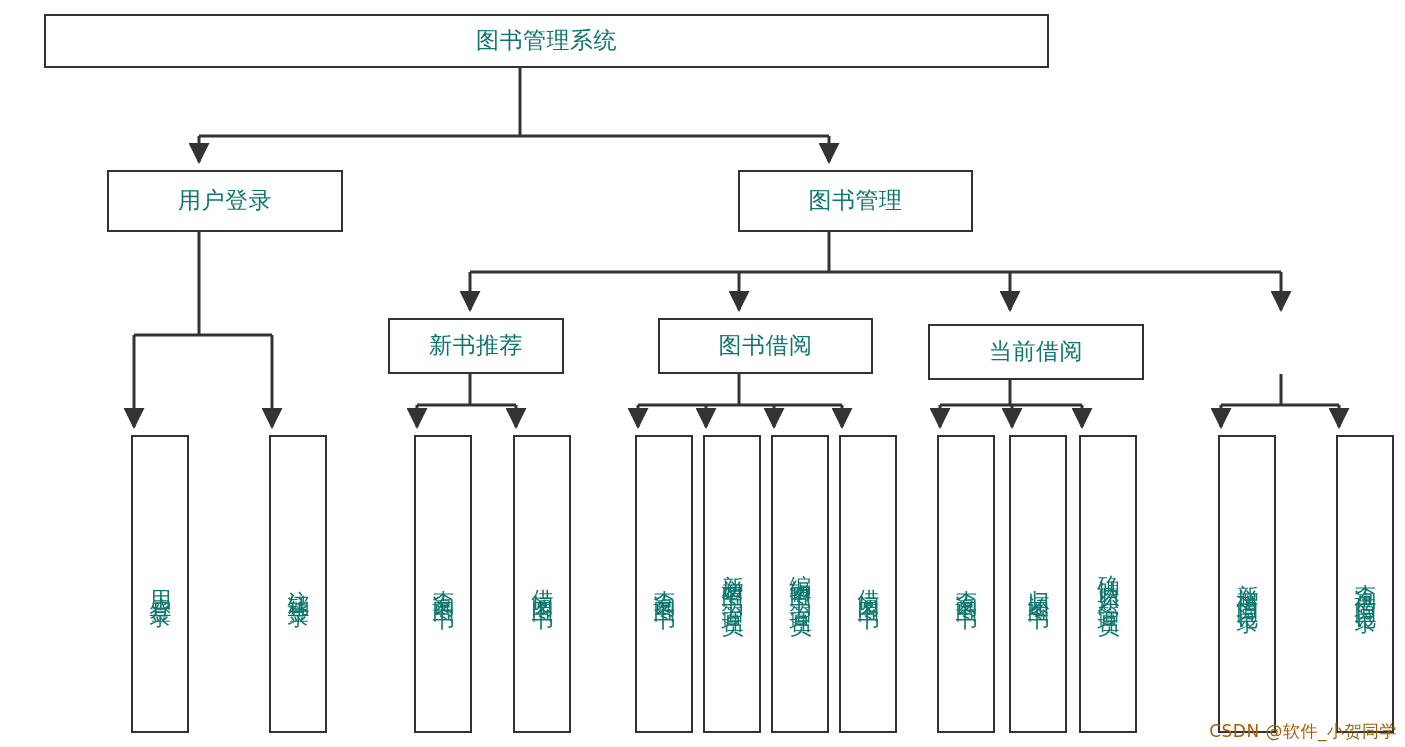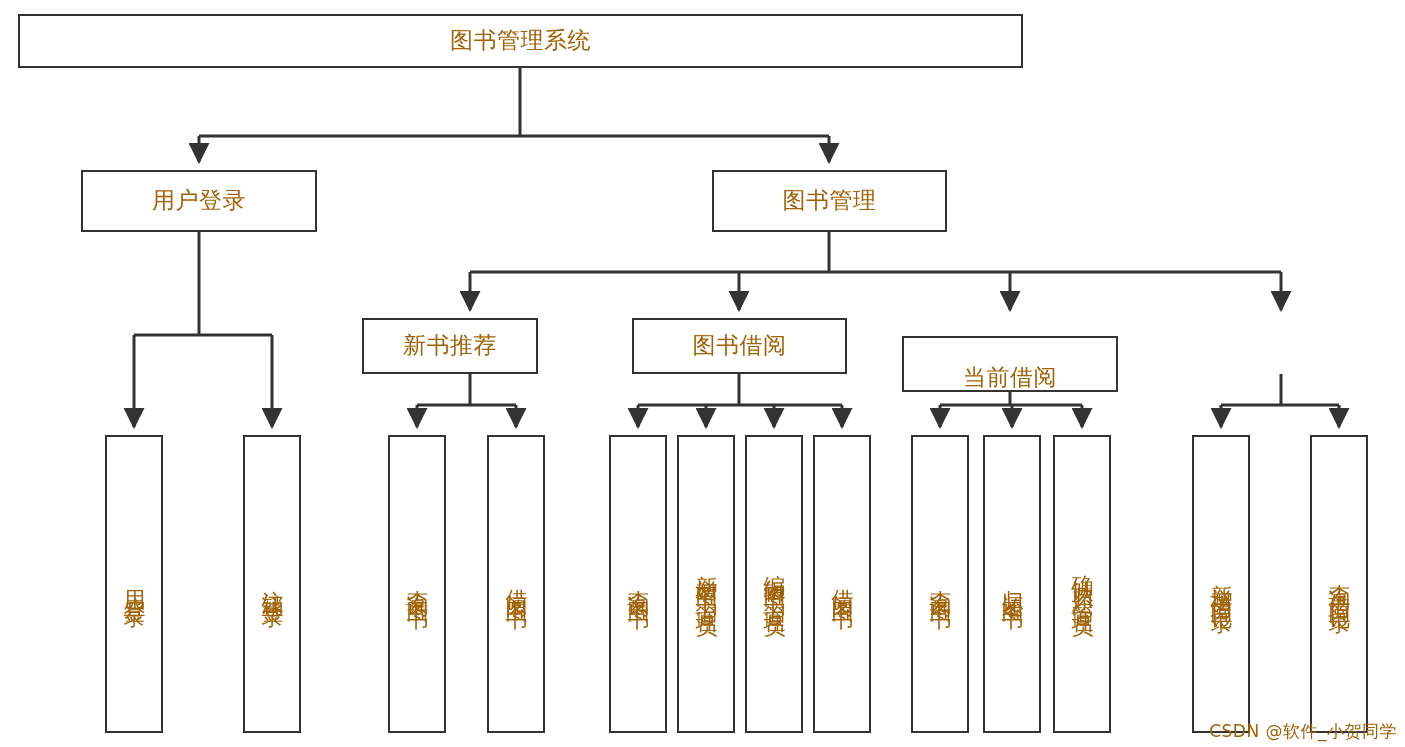--- a/index.html
+++ b/index.html
@@ -25,21 +25,22 @@
     pointer-events: none;
   }
   .node {
     position: absolute;
     box-sizing: border-box;
     background: #ffffff;
     border: 2px solid #333333;
     display: flex;
     align-items: center;
     justify-content: center;
-    color: #a16207;
+    color: #0f766e;
+    margin-left: 26px;
   }
   .node.horiz {
     font-size: 23px;
     letter-spacing: 0.5px;
     line-height: 1.1;
   }
   .node.root {
     font-size: 23px;
   }
   .node.vert {
@@ -137,21 +138,21 @@
   <div class="node horiz" style="left:712px; top:170px; width:235px; height:62px;">
     <span class="hlabel">图书管理</span>
   </div>
 
   <div class="node horiz" style="left:362px; top:318px; width:176px; height:56px;">
     <span class="hlabel">新书推荐</span>
   </div>
   <div class="node horiz" style="left:632px; top:318px; width:215px; height:56px;">
     <span class="hlabel">图书借阅</span>
   </div>
-  <div class="node horiz" style="left:902px; top:336px; width:216px; height:56px;align-items:flex-end;">
+  <div class="node horiz" style="left:902px; top:324px; width:216px; height:56px;">
     <span class="hlabel">当前借阅</span>
   </div>
 
   <div class="node vert" style="left:105px; top:435px; width:58px; height:298px;">
     <span class="vlabel">用户登录</span>
   </div>
   <div class="node vert" style="left:243px; top:435px; width:58px; height:298px;">
     <span class="vlabel">注销登录</span>
   </div>
 

